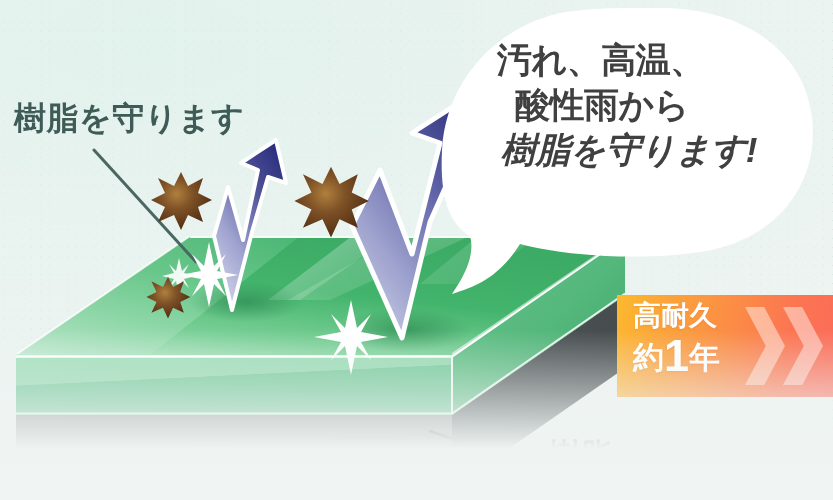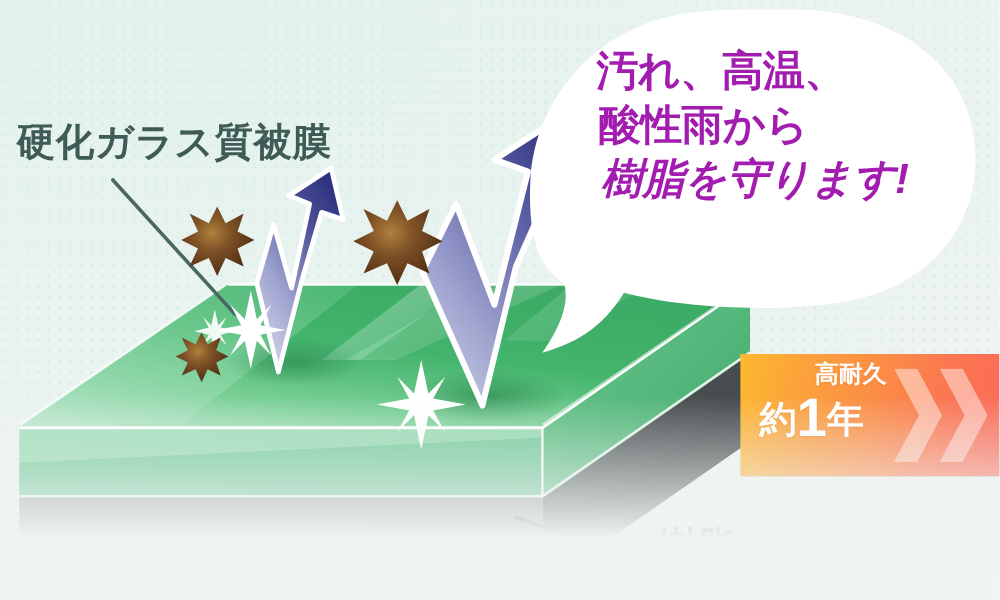--- a/index.html
+++ b/index.html
@@ -65,27 +65,27 @@
 
   
   .bubble-text {
     position: absolute;
     left: 497px;
     top: 38px;
     width: 310px;
     font-size: 35px;
     font-weight: 700;
     line-height: 1.28;
-    color: #a21caf;
+    color: #404040;
     letter-spacing: -0.5px;
     text-align: left;
     white-space: nowrap;
   }
   .bubble-text .ln { display: block; }
-  .bubble-text .ln2 { margin-left: 2px; }
+  .bubble-text .ln2 { margin-left: 18px; }
   .bubble-text .ln3 { margin-left: 4px; font-style: italic; }
 
   
   .badge {
     position: absolute;
     left: 617px;
     top: 295px;
     width: 216px;
     height: 102px;
     overflow: hidden;
@@ -93,21 +93,21 @@
   }
   .badge-text {
     position: absolute;
     left: 16px;
     top: 7px;
     color: #ffffff;
     font-weight: 700;
     line-height: 1;
     text-shadow: 0 1px 2px rgba(200,80,30,.18);
   }
-  .badge-l1 { font-size: 20px; letter-spacing: 0px; display: block; margin-left: 46px; }
+  .badge-l1 { font-size: 28px; letter-spacing: 0px; display: block; }
   .badge-l2 { font-size: 31px; letter-spacing: 0px; display: block; margin-top: 8px; }
   .badge-l2 .big { font-size: 45px; line-height: 0.8; vertical-align: -3px; }
 
   .chev {
     position: absolute;
     top: 12px;
     width: 40px;
     height: 78px;
     background: rgba(255,255,255,.45);
     clip-path: polygon(0% 0%, 48% 0%, 100% 50%, 48% 100%, 0% 100%, 52% 50%);
@@ -279,21 +279,21 @@
              C 446,80 498,24 566,12
              C 596,7 630,8 660,8 Z" fill="#ffffff"></path>
   </svg>
 
   <div class="bubble-text">
     <span class="ln ln1">汚れ、高温、</span>
     <span class="ln ln2">酸性雨から</span>
     <span class="ln ln3">樹脂を守ります!</span>
   </div>
 
-  <div class="lbl-coating">硬化ガラス質被膜</div>
+  <div class="lbl-coating">樹脂を守ります</div>
   <div class="lbl-resin">樹脂</div>
 
   <div class="badge">
     <div class="badge-text">
       <span class="badge-l1">高耐久</span>
       <span class="badge-l2"><span>約</span><span class="big">1</span><span>年</span></span>
     </div>
     <div class="chev chev-a"></div>
     <div class="chev chev-b"></div>
   </div>

